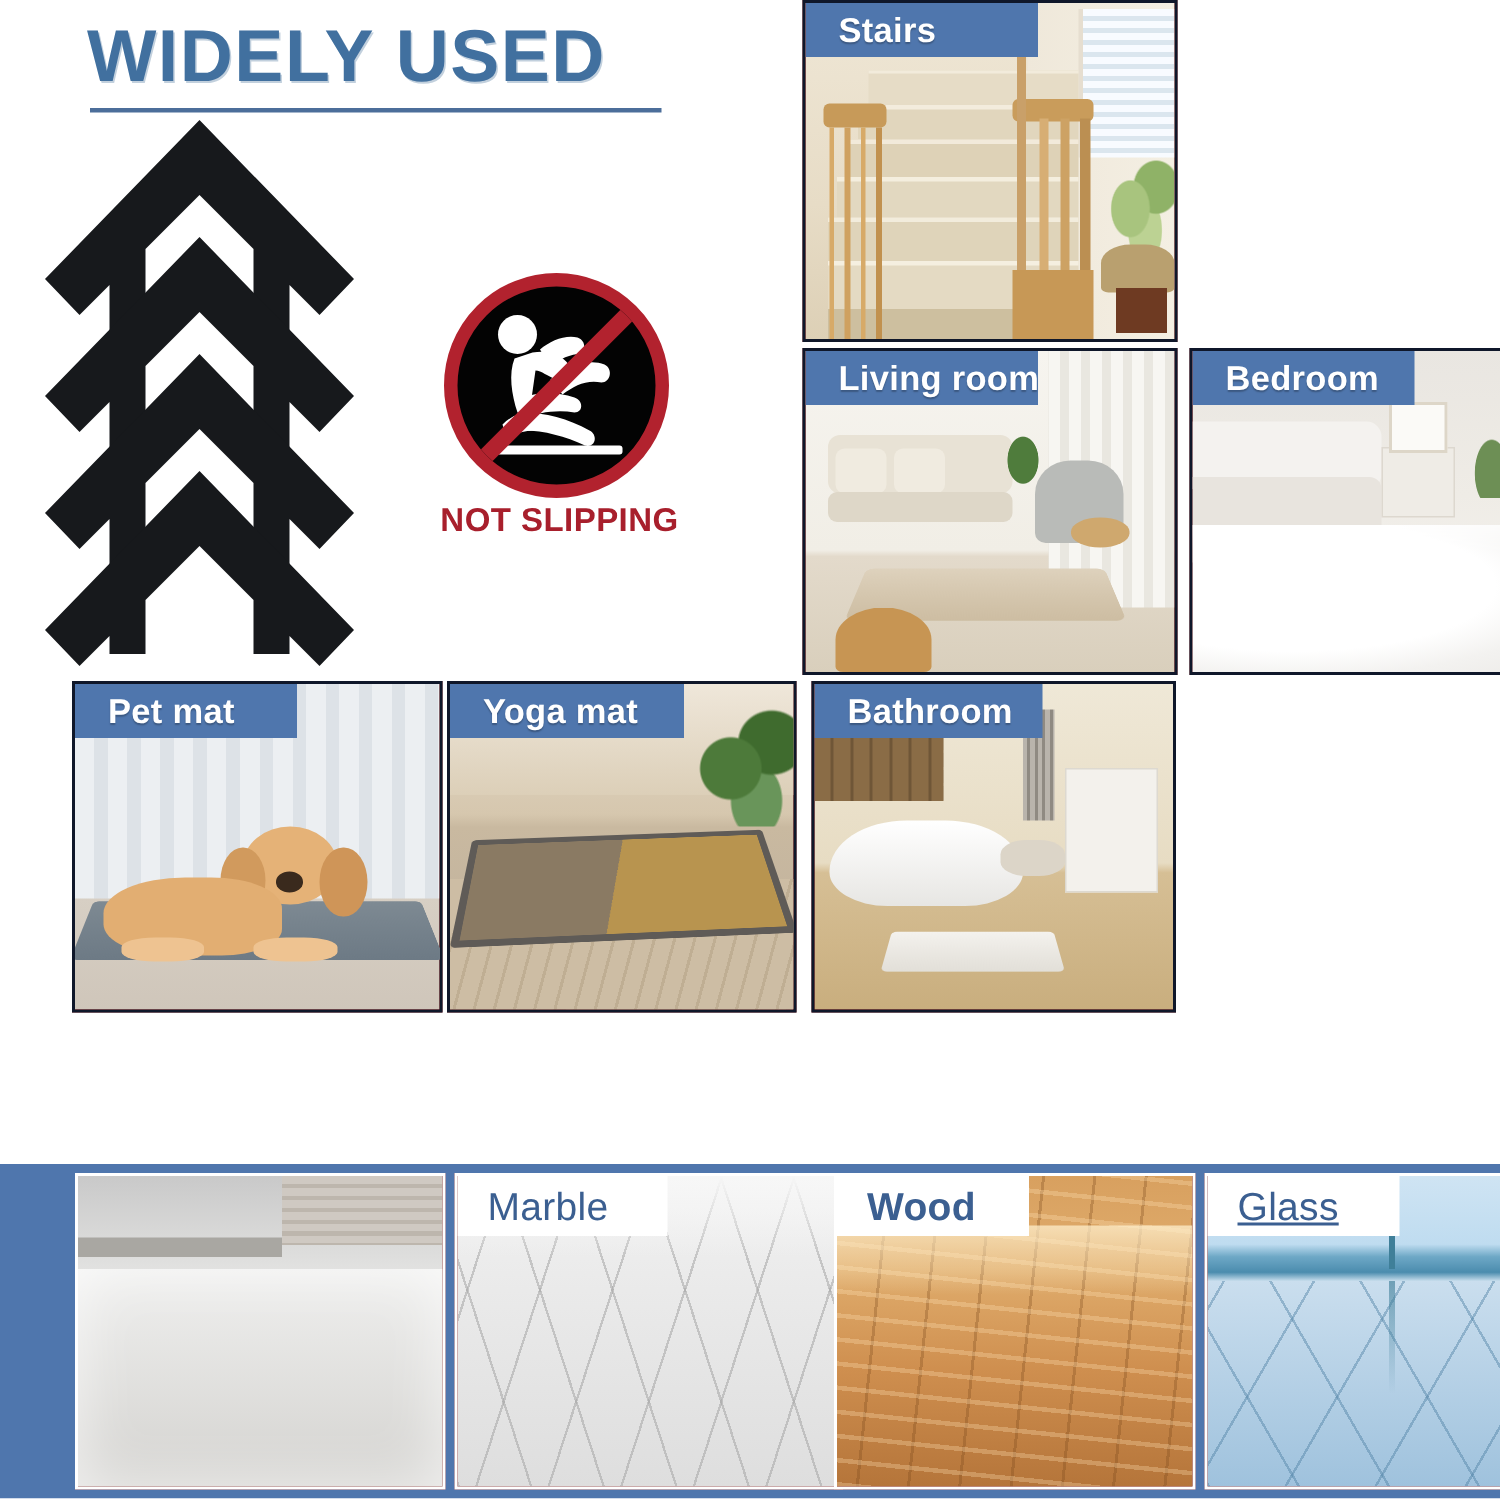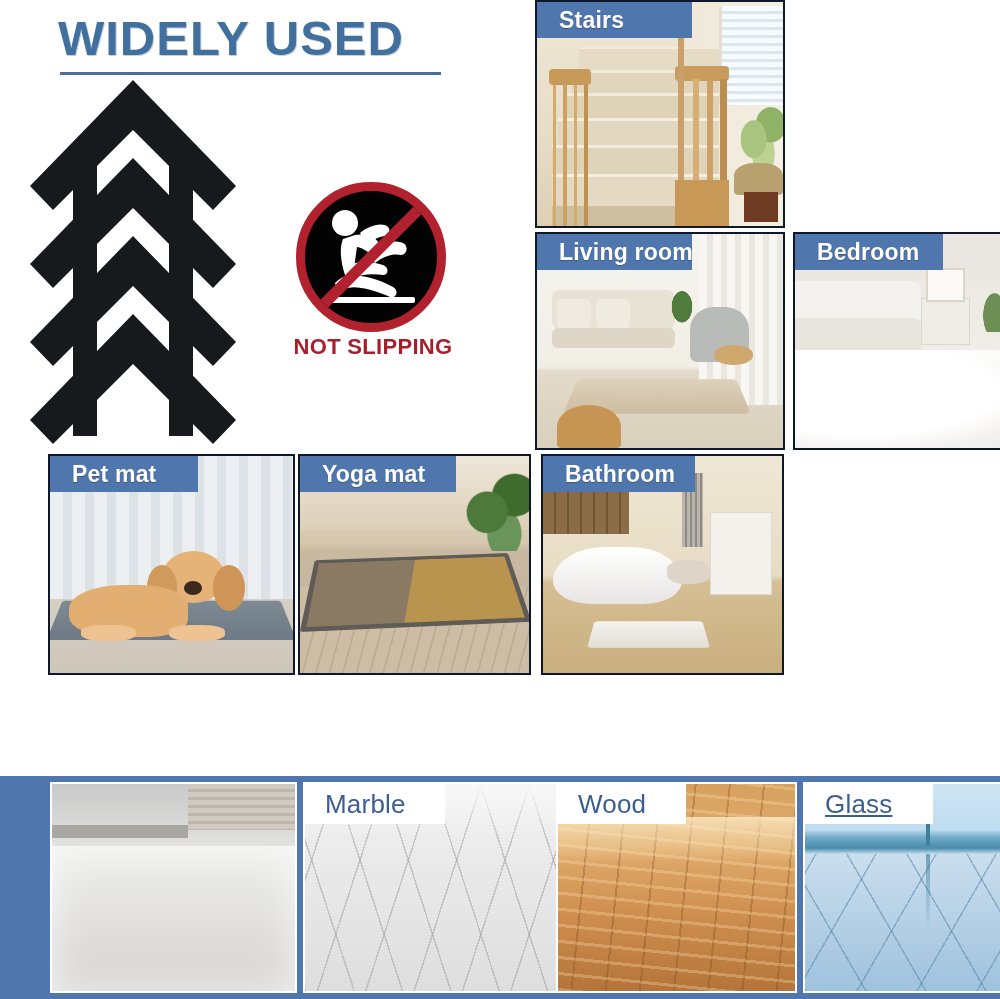--- a/index.html
+++ b/index.html
@@ -337,21 +337,21 @@
 
   <div class="tile" style="left:516px; top:782px; width:241px; height:211px; border-color:#ffffff;">
     <div class="photo" style="background:linear-gradient(180deg,#d8a05f 0%,#e0ad6d 30%,#cf8f4f 62%,#b5753a 100%);">
       <div class="abs" style="left:0; top:0; width:100%; height:100%;
            background:repeating-linear-gradient(96deg, rgba(120,70,25,.30) 0 2px, transparent 2px 34px);"></div>
       <div class="abs" style="left:0; top:0; width:100%; height:100%;
            background:repeating-linear-gradient(6deg, rgba(255,225,180,.30) 0 3px, transparent 3px 16px);"></div>
       <div class="abs" style="left:0; top:16%; width:100%; height:22%;
            background:linear-gradient(180deg,rgba(255,240,205,.75),rgba(255,240,205,0));"></div>
     </div>
-    <div class="badge light" style="width:128px;">Wood</div>
+    <div class="badge light" style="width:128px;font-weight:bold;">Wood</div>
   </div>
 
   <div class="tile" style="left:763px; top:782px; width:237px; height:211px; border-color:#ffffff;">
     <div class="photo" style="background:linear-gradient(180deg,#cfe4f3 0%,#bfdcf0 22%,#6ea8c6 26%,#4b8cae 31%,#cfe2f0 34%,#b9d3e8 100%);">
       <div class="abs" style="left:52%; top:6%; width:1.6%; height:24%; background:#3f7f99;"></div>
       <div class="abs" style="left:0; top:34%; width:100%; height:66%;
            background:
              repeating-linear-gradient(60deg, rgba(80,130,165,.45) 0 1.6px, transparent 1.6px 52px),
              repeating-linear-gradient(-60deg, rgba(80,130,165,.45) 0 1.6px, transparent 1.6px 52px),
              linear-gradient(180deg,#cadeee,#9fc2dd);"></div>

